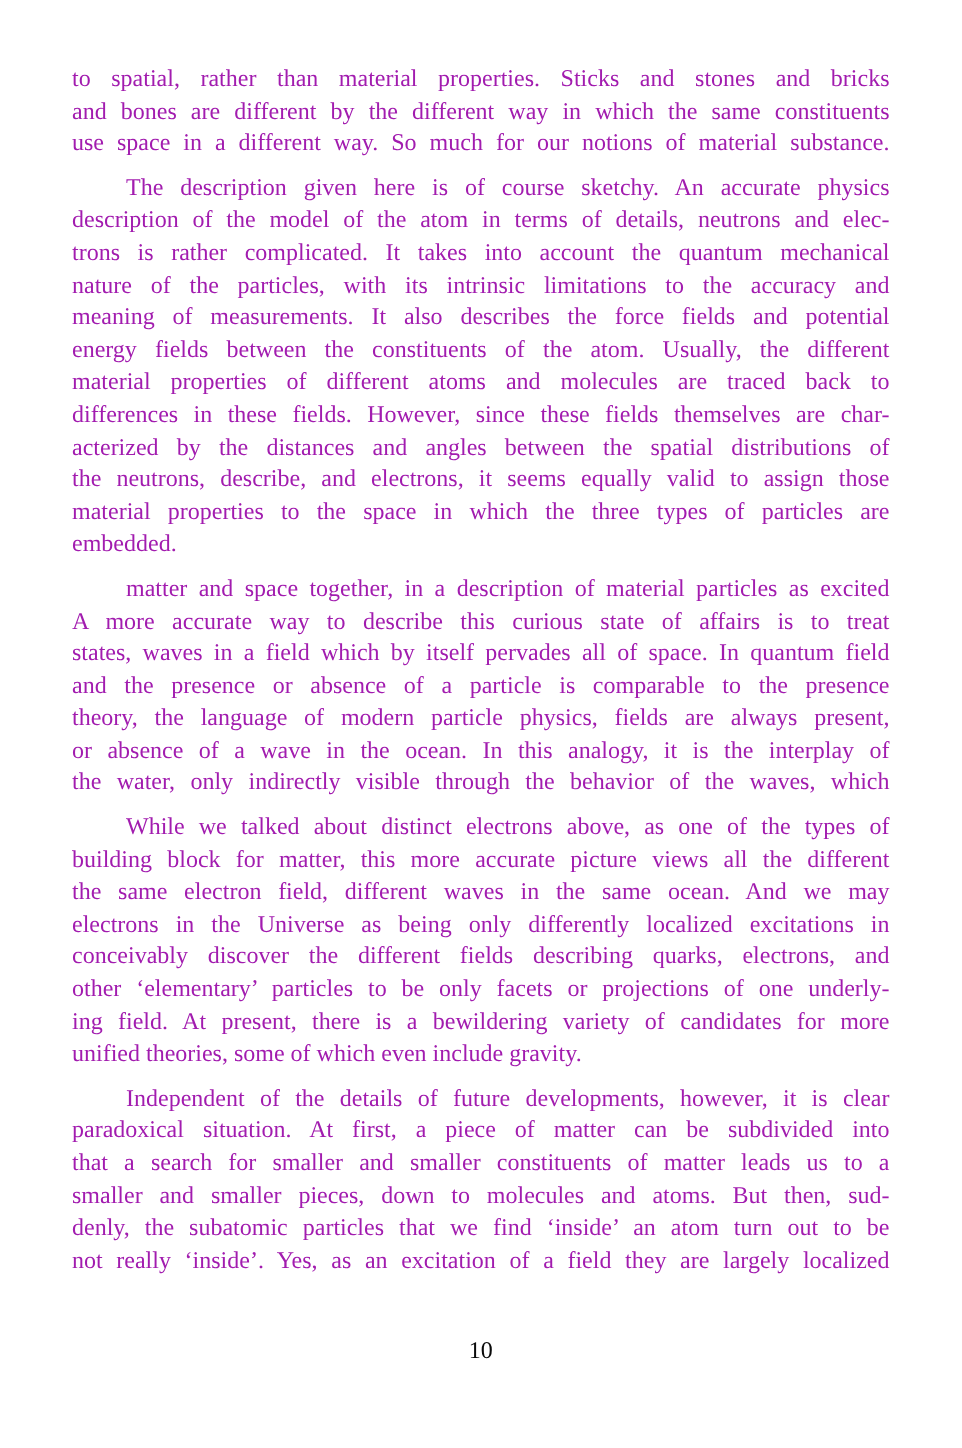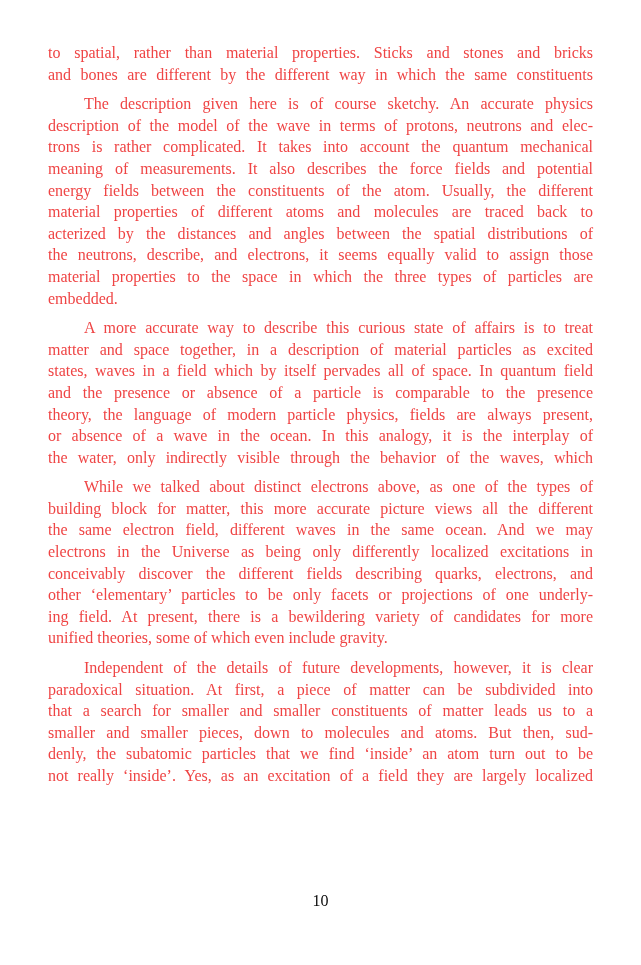--- a/index.html
+++ b/index.html
@@ -27,21 +27,21 @@
   }
   .paragraph:last-child {
     margin-bottom: 0;
   }
   .text-line {
     font-size: 16px;
     line-height: 21.6px;
     text-align: justify;
     text-align-last: justify;
     white-space: normal;
-    color: #ef4444;
+    color: #a21caf;
   }
   .text-line.no-justify-last {
     text-align-last: left;
   }
   .paragraph.indent .text-line:first-child {
     text-indent: 36px;
   }
   .page-number {
     position: absolute;
     left: 48px;
@@ -53,36 +53,39 @@
   }
 </style>
 </head>
 <body>
 
 <div class="page">
   <div class="text-column">
       <div class="paragraph">
         <div class="text-line">to spatial, rather than material properties. Sticks and stones and bricks</div>
         <div class="text-line">and bones are different by the different way in which the same constituents</div>
+        <div class="text-line">use space in a different way. So much for our notions of material substance.</div>
       </div>
       <div class="paragraph indent">
         <div class="text-line">The description given here is of course sketchy. An accurate physics</div>
-        <div class="text-line">description of the model of the wave in terms of protons, neutrons and elec-</div>
+        <div class="text-line">description of the model of the atom in terms of details, neutrons and elec-</div>
         <div class="text-line">trons is rather complicated. It takes into account the quantum mechanical</div>
+        <div class="text-line">nature of the particles, with its intrinsic limitations to the accuracy and</div>
         <div class="text-line">meaning of measurements. It also describes the force fields and potential</div>
         <div class="text-line">energy fields between the constituents of the atom. Usually, the different</div>
         <div class="text-line">material properties of different atoms and molecules are traced back to</div>
+        <div class="text-line">differences in these fields. However, since these fields themselves are char-</div>
         <div class="text-line">acterized by the distances and angles between the spatial distributions of</div>
         <div class="text-line">the neutrons, describe, and electrons, it seems equally valid to assign those</div>
         <div class="text-line">material properties to the space in which the three types of particles are</div>
         <div class="text-line no-justify-last">embedded.</div>
       </div>
       <div class="paragraph indent">
+        <div class="text-line">matter and space together, in a description of material particles as excited</div>
         <div class="text-line">A more accurate way to describe this curious state of affairs is to treat</div>
-        <div class="text-line">matter and space together, in a description of material particles as excited</div>
         <div class="text-line">states, waves in a field which by itself pervades all of space. In quantum field</div>
         <div class="text-line">and the presence or absence of a particle is comparable to the presence</div>
         <div class="text-line">theory, the language of modern particle physics, fields are always present,</div>
         <div class="text-line">or absence of a wave in the ocean. In this analogy, it is the interplay of</div>
         <div class="text-line">the water, only indirectly visible through the behavior of the waves, which</div>
       </div>
       <div class="paragraph indent">
         <div class="text-line">While we talked about distinct electrons above, as one of the types of</div>
         <div class="text-line">building block for matter, this more accurate picture views all the different</div>
         <div class="text-line">the same electron field, different waves in the same ocean. And we may</div>

